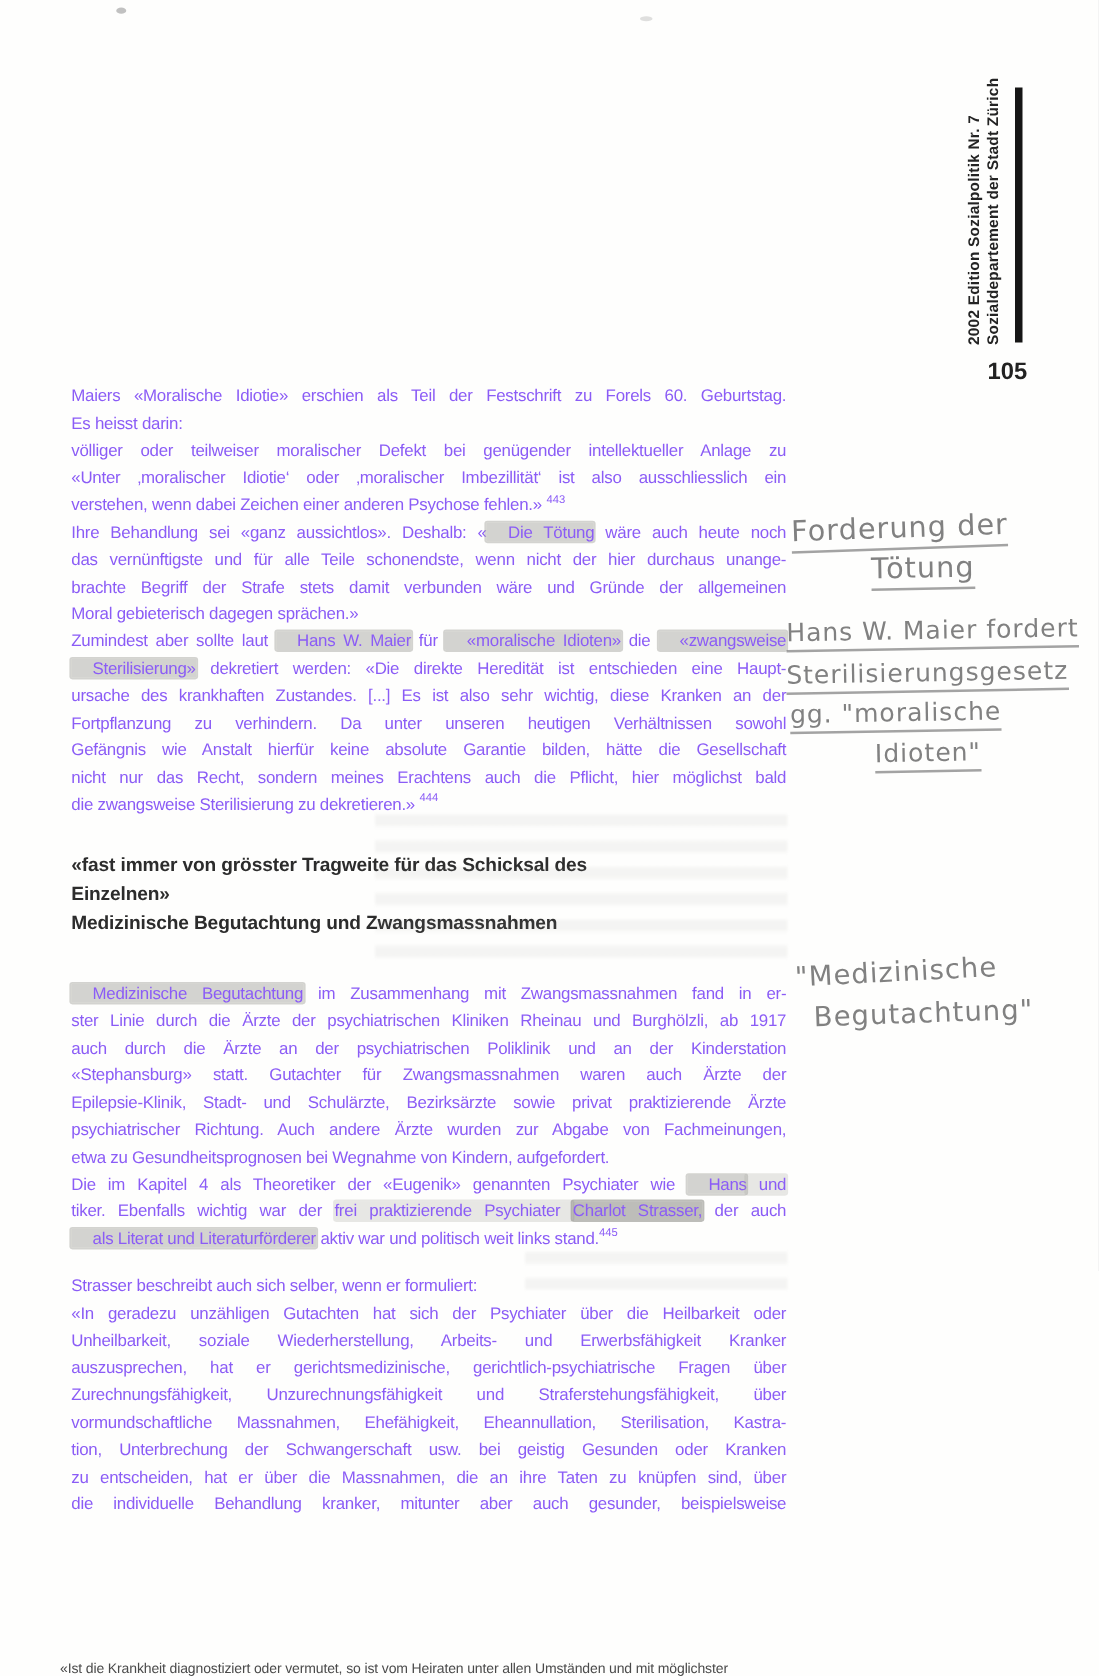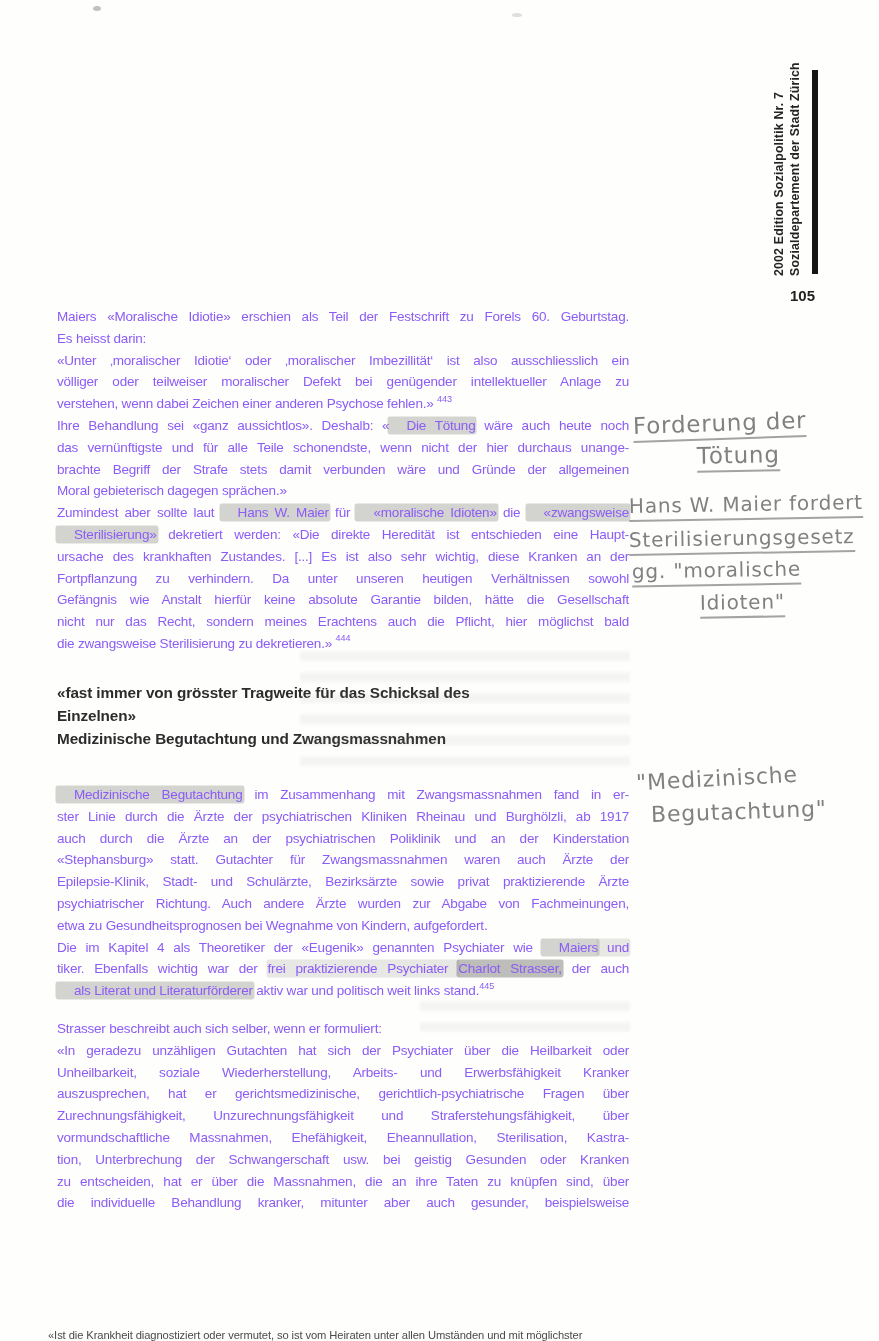--- a/index.html
+++ b/index.html
@@ -35,21 +35,21 @@
     writing-mode:vertical-rl;transform:rotate(180deg);
     font-size:12.3px;font-weight:bold;line-height:15.5px;
     color:#242424;letter-spacing:0.2px;white-space:nowrap;
   }
   .header-bar{
     position:absolute;left:812px;top:70px;width:6px;height:204px;
     background:#161616;
   }
   .page-number{
     position:absolute;left:790px;top:287px;
-    font-size:15px;font-weight:bold;color:#222;
+    font-size:19px;font-weight:bold;color:#222;
   }
   
   .note-line{
     position:absolute;
     font-family:"DejaVu Sans",sans-serif;
     color:#818181;white-space:nowrap;letter-spacing:0.8px;
     transform:rotate(-2deg);
   }
   .u{border-bottom:2px solid rgba(128,128,128,0.72);padding-bottom:2px;}
   .n1a{left:633px;top:410px;font-size:23px;}
@@ -90,22 +90,22 @@
     <span>2002 Edition Sozialpolitik Nr. 7</span><br>
     <span>Sozialdepartement der Stadt Zürich</span>
   </div>
   <div class="header-bar"></div>
   <div class="page-number">105</div>
 
   <div id="body-text">
       <div class="para p-0">
         <div class="line just"><span>Maiers «Moralische Idiotie» erschien als Teil der Festschrift zu Forels 60. Geburtstag.</span></div>
         <div class="line"><span>Es heisst darin:</span></div>
+        <div class="line just"><span>völliger oder teilweiser moralischer Defekt bei genügender intellektueller Anlage zu</span></div>
         <div class="line just"><span>«Unter ‚moralischer Idiotie‘ oder ‚moralischer Imbezillität‘ ist also ausschliesslich ein</span></div>
-        <div class="line just"><span>völliger oder teilweiser moralischer Defekt bei genügender intellektueller Anlage zu</span></div>
         <div class="line"><span>verstehen, wenn dabei Zeichen einer anderen Psychose fehlen.» </span><sup class="fn">443</sup></div>
         <div class="line just"><span>Ihre Behandlung sei «ganz aussichtlos». Deshalb: «</span><span class="hl-1">Die Tötung</span><span> wäre auch heute noch</span></div>
         <div class="line just"><span>das vernünftigste und für alle Teile schonendste, wenn nicht der hier durchaus unange-</span></div>
         <div class="line just"><span>brachte Begriff der Strafe stets damit verbunden wäre und Gründe der allgemeinen</span></div>
         <div class="line"><span>Moral gebieterisch dagegen sprächen.»</span></div>
         <div class="line just"><span>Zumindest aber sollte laut </span><span class="hl-1">Hans W. Maier</span><span> für </span><span class="hl-1">«moralische Idioten»</span><span> die </span><span class="hl-1">«zwangsweise</span></div>
         <div class="line just"><span class="hl-1">Sterilisierung»</span><span> dekretiert werden: «Die direkte Heredität ist entschieden eine Haupt-</span></div>
         <div class="line just"><span>ursache des krankhaften Zustandes. [...] Es ist also sehr wichtig, diese Kranken an der</span></div>
         <div class="line just"><span>Fortpflanzung zu verhindern. Da unter unseren heutigen Verhältnissen sowohl</span></div>
         <div class="line just"><span>Gefängnis wie Anstalt hierfür keine absolute Garantie bilden, hätte die Gesellschaft</span></div>
@@ -118,21 +118,21 @@
         <div class="line"><span>Medizinische Begutachtung und Zwangsmassnahmen</span></div>
       </div>
       <div class="para p-2">
         <div class="line just"><span class="hl-1">Medizinische Begutachtung</span><span> im Zusammenhang mit Zwangsmassnahmen fand in er-</span></div>
         <div class="line just"><span>ster Linie durch die Ärzte der psychiatrischen Kliniken Rheinau und Burghölzli, ab 1917</span></div>
         <div class="line just"><span>auch durch die Ärzte an der psychiatrischen Poliklinik und an der Kinderstation</span></div>
         <div class="line just"><span>«Stephansburg» statt. Gutachter für Zwangsmassnahmen waren auch Ärzte der</span></div>
         <div class="line just"><span>Epilepsie-Klinik, Stadt- und Schulärzte, Bezirksärzte sowie privat praktizierende Ärzte</span></div>
         <div class="line just"><span>psychiatrischer Richtung. Auch andere Ärzte wurden zur Abgabe von Fachmeinungen,</span></div>
         <div class="line"><span>etwa zu Gesundheitsprognosen bei Wegnahme von Kindern, aufgefordert.</span></div>
-        <div class="line just"><span>Die im Kapitel 4 als Theoretiker der «Eugenik» genannten Psychiater wie </span><span class="hl-1">Maiers</span><span class="hl-3"> und</span></div>
+        <div class="line just"><span>Die im Kapitel 4 als Theoretiker der «Eugenik» genannten Psychiater wie </span><span class="hl-1">Hans</span><span class="hl-3"> und</span></div>
         <div class="line just"><span>tiker. Ebenfalls wichtig war der </span><span class="hl-3">frei praktizierende Psychiater </span><span class="hl-2">Charlot Strasser,</span><span> der auch</span></div>
         <div class="line"><span class="hl-1">als Literat und Literaturförderer</span><span> aktiv war und politisch weit links stand.</span><sup class="fn">445</sup></div>
       </div>
       <div class="para p-3">
         <div class="line"><span>Strasser beschreibt auch sich selber, wenn er formuliert:</span></div>
         <div class="line just"><span>«In geradezu unzähligen Gutachten hat sich der Psychiater über die Heilbarkeit oder</span></div>
         <div class="line just"><span>Unheilbarkeit, soziale Wiederherstellung, Arbeits- und Erwerbsfähigkeit Kranker</span></div>
         <div class="line just"><span>auszusprechen, hat er gerichtsmedizinische, gerichtlich-psychiatrische Fragen über</span></div>
         <div class="line just"><span>Zurechnungsfähigkeit, Unzurechnungsfähigkeit und Straferstehungsfähigkeit, über</span></div>
         <div class="line just"><span>vormundschaftliche Massnahmen, Ehefähigkeit, Eheannullation, Sterilisation, Kastra-</span></div>

